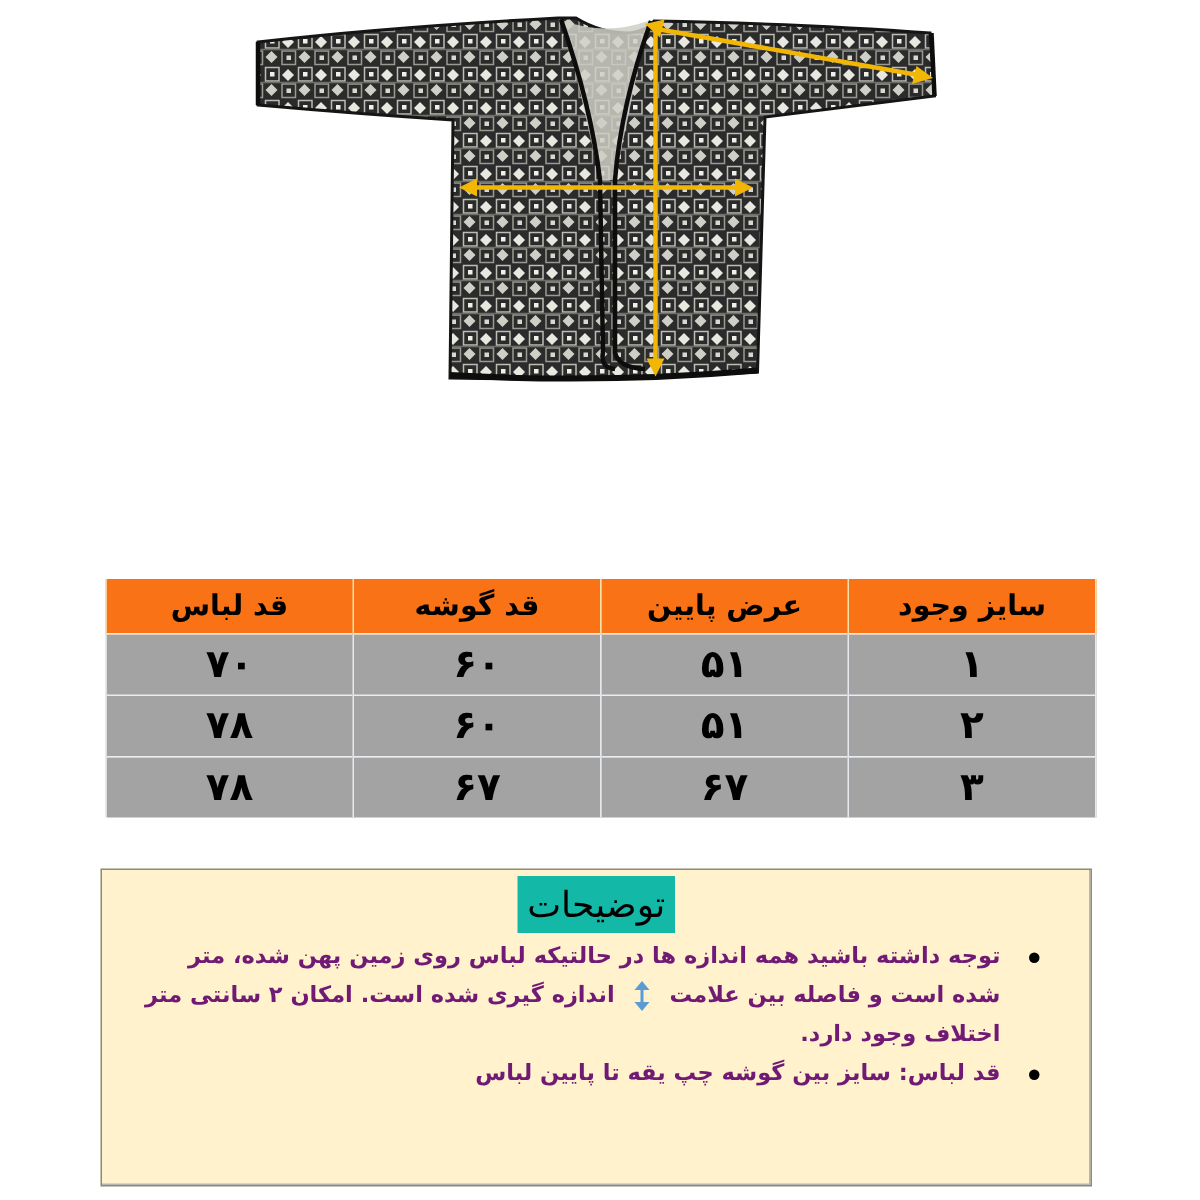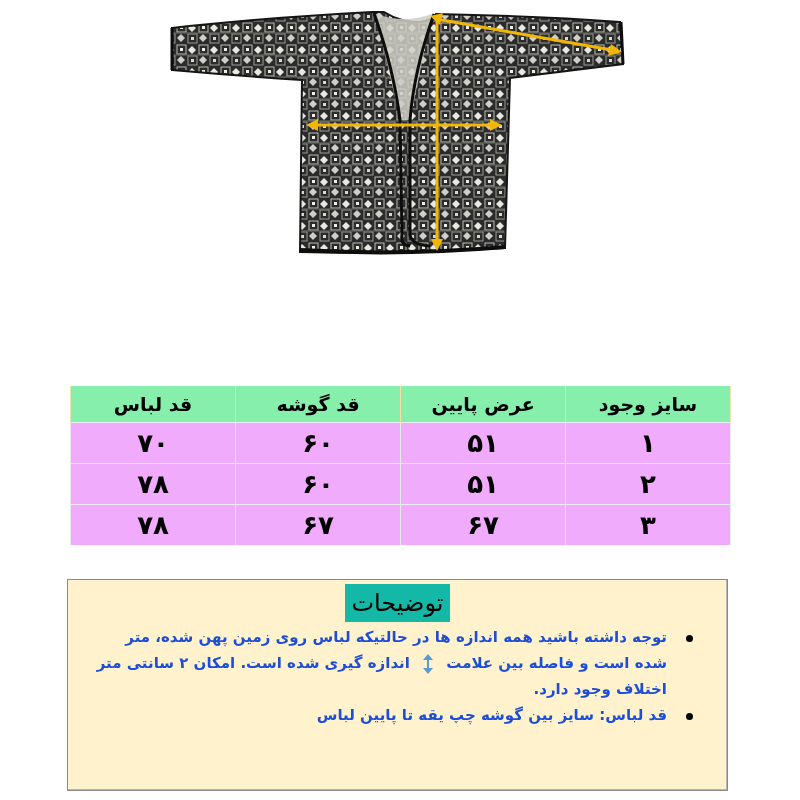--- a/index.html
+++ b/index.html
@@ -7,35 +7,35 @@
            font-family: "DejaVu Sans", "Liberation Sans", sans-serif; }
 
     
     #jacket { position: absolute; left: 0; top: 0; width: 800px; height: 270px; }
 
     
     .size-table { position: absolute; left: 70px; top: 386px; width: 661px;
                   border-collapse: collapse; direction: rtl; table-layout: fixed; }
     .size-table th, .size-table td { text-align: center; padding: 0;
                   border-left: 1px solid #e6e9ee; border-right: 1px solid #e6e9ee; }
-    .size-table thead th { background: #86efac; height: 36px; font-weight: bold;
+    .size-table thead th { background: #f97316; height: 36px; font-weight: bold;
                   font-size: 19px; color: #000; border-color: #f3e2a8; }
-    .size-table tbody td { background: #f0abfc; height: 40px; font-size: 26px; font-weight: bold;
+    .size-table tbody td { background: #a3a3a3; height: 40px; font-size: 26px; font-weight: bold;
                   color: #000; border-top: 1px solid #e9ecf0; }
 
     
     .notes { position: absolute; left: 67px; top: 579px; width: 661px; height: 212px;
              background: #FFF2CC; border: 1px solid #8a8a8a; box-shadow: -1px -1px 0 #b5b5b5 inset;
              box-sizing: border-box; direction: rtl; }
     .notes-title-wrap { text-align: center; margin-top: 4px; height: 38px; }
     .notes-title { display: inline-block; background: #14b8a6; padding: 0 6px; height: 38px;
                    line-height: 38px; font-size: 24px; color: #000; }
     .notes ul { list-style: none; margin: 2px 0 0 0; padding: 0 30px 0 20px; }
     .notes li { position: relative; font-size: 15px; font-weight: bold; line-height: 26px;
-                padding-right: 30px; color: #1d4ed8; }
+                padding-right: 30px; color: #701a75; }
     .notes li::before { content: ""; position: absolute; right: 4px; top: 11px; width: 7px; height: 7px;
                         border-radius: 50%; background: #000; }
     .inline-arrow { display: inline-block; width: 14px; height: 20px; vertical-align: middle; margin: 0 6px; }
   </style>
 </head>
 <body>
 
 <svg id="jacket" viewBox="0 0 800 270" xmlns="http://www.w3.org/2000/svg">
   <defs>
     <pattern id="tribal" width="22" height="22" patternUnits="userSpaceOnUse">

